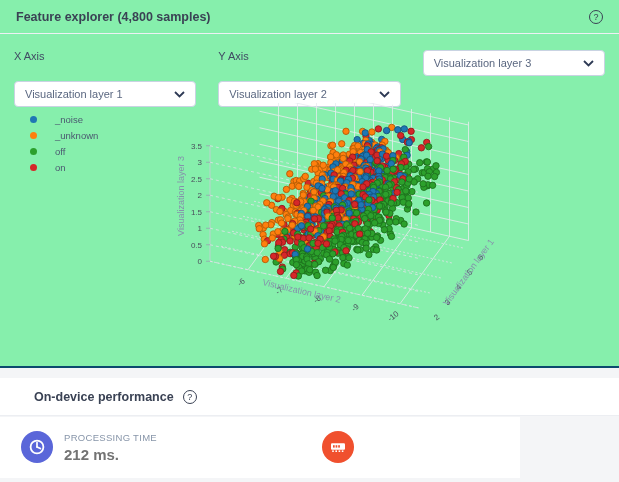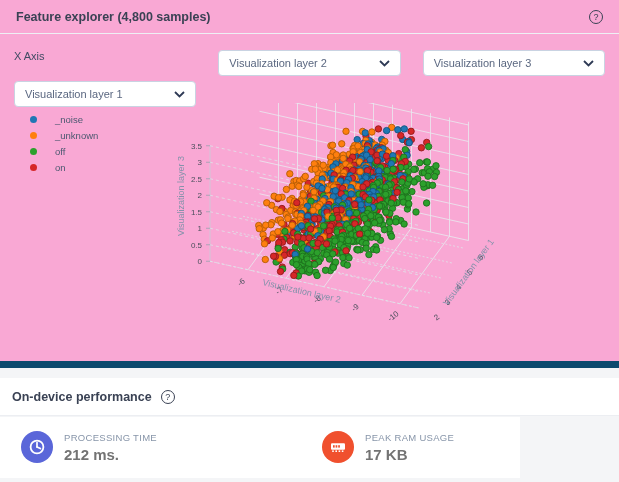--- a/index.html
+++ b/index.html
@@ -1,20 +1,20 @@
 <!DOCTYPE html>
 <html><head>
 <meta charset="utf-8">
 <style>
   * { margin:0; padding:0; box-sizing:border-box; }
   html,body { width:619px; height:482px; background:#f4f5f7; overflow:hidden;
               font-family:"Liberation Sans", sans-serif; }
 
   .card-top { position:absolute; left:0; top:0; width:619px; height:368px;
-              background:#f9a8d4; border-bottom:7px solid #0c4a6e; }
+              background:#86efac; border-bottom:2px solid #0c4a6e; }
 
   .card-header { height:34px; display:flex; align-items:center; justify-content:space-between;
                  padding:0 16px; border-bottom:1px solid #eef0f4; }
   .card-title { font-size:12.5px; font-weight:bold; color:#3a4254; }
   .help-circ { width:14px; height:14px; border:1.2px solid #3a4254; border-radius:50%;
                display:flex; align-items:center; justify-content:center;
                font-size:9px; color:#3a4254; cursor:pointer; }
 
   .axis-row { position:absolute; left:0; top:50px; width:619px;
               display:flex; gap:22px; padding:0 14px; }
@@ -27,21 +27,21 @@
 
   .legend { position:absolute; left:30px; top:114px; }
   .lg-item { display:flex; align-items:center; gap:18px; margin-bottom:5px; cursor:pointer; }
   .lg-dot { width:7px; height:7px; border-radius:50%; }
   .lg-lbl { font-size:9.5px; color:#4b5870; }
 
   .plot-wrap { position:absolute; left:144px; top:103px; width:360px; height:255px; }
 
   .perf-header { position:absolute; left:0; top:378px; width:619px; height:38px;
                  background:#fff; border-bottom:1px solid #eceef2;
-                 display:flex; align-items:center; gap:9px; padding:0 12px; }
+                 display:flex; align-items:center; gap:9px; padding:0 34px; }
   .perf-title { font-size:12.5px; font-weight:bold; color:#3a4254; }
 
   .metrics { position:absolute; left:0; top:417px; width:520px; height:61px; background:#fff;padding-left:12px; }
   .metric { position:absolute; top:14px; display:flex; align-items:center; gap:11px; }
   .metric.m0 { left:21px; }
   .metric.m1 { left:322px; }
   .metric-txt { display:flex; flex-direction:column; }
   .metric-label { font-size:9.5px; letter-spacing:.3px; color:#8795a9; }
   .metric-value { font-size:15px; font-weight:bold; color:#737373; margin-top:3px; }
 </style>
@@ -58,20 +58,21 @@
     <div class="axis-group">
       <div class="axis-label">X Axis</div>
       <div class="select-box">
         <span>Visualization layer 1</span>
         <svg width="11" height="7" viewBox="0 0 11 7">
             <polyline points="1,1 5.5,5.5 10,1" fill="none" stroke="#2e3a55" stroke-width="1.8"></polyline>
           </svg>
       </div>
     </div>
     <div class="axis-group">
+      <div class="axis-label">Y Axis</div>
       <div class="select-box">
         <span>Visualization layer 2</span>
         <svg width="11" height="7" viewBox="0 0 11 7">
             <polyline points="1,1 5.5,5.5 10,1" fill="none" stroke="#2e3a55" stroke-width="1.8"></polyline>
           </svg>
       </div>
     </div>
     <div class="axis-group">
       <div class="select-box">
         <span>Visualization layer 3</span>
@@ -1635,18 +1636,14 @@
       <circle cx="16" cy="16" r="16" fill="#f0502e"></circle>
       <rect x="9" y="12.2" width="14" height="6.6" rx="1.1" fill="#ffffff"></rect>
       <rect x="11" y="14.2" width="1.7" height="2.4" fill="#f0502e"></rect>
       <rect x="13.6" y="14.2" width="1.7" height="2.4" fill="#f0502e"></rect>
       <rect x="16.2" y="14.2" width="1.7" height="2.4" fill="#f0502e"></rect>
       <rect x="10.2" y="19.4" width="1.6" height="1.6" fill="#ffffff"></rect>
       <rect x="13.4" y="19.4" width="1.6" height="1.6" fill="#ffffff"></rect>
       <rect x="16.6" y="19.4" width="1.6" height="1.6" fill="#ffffff"></rect>
       <rect x="19.8" y="19.4" width="1.6" height="1.6" fill="#ffffff"></rect>
     </svg>
-    <div class="metric-txt">
-      <div class="metric-label">PEAK RAM USAGE</div>
-      <div class="metric-value">17 KB</div>
-    </div>
   </div>
 </div>
 
 </body></html>

